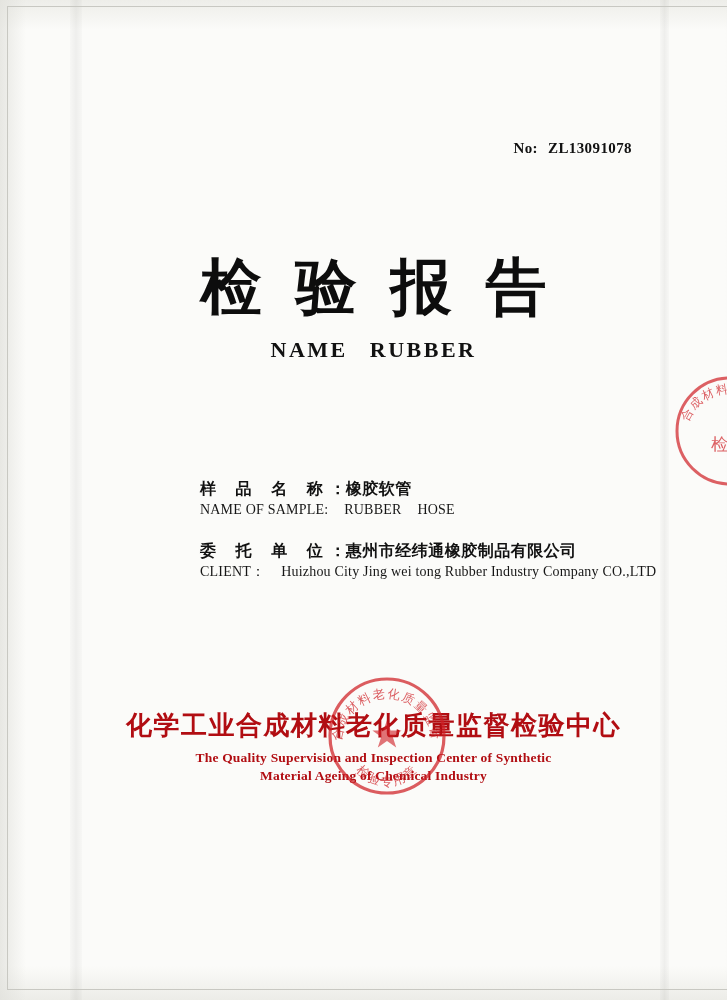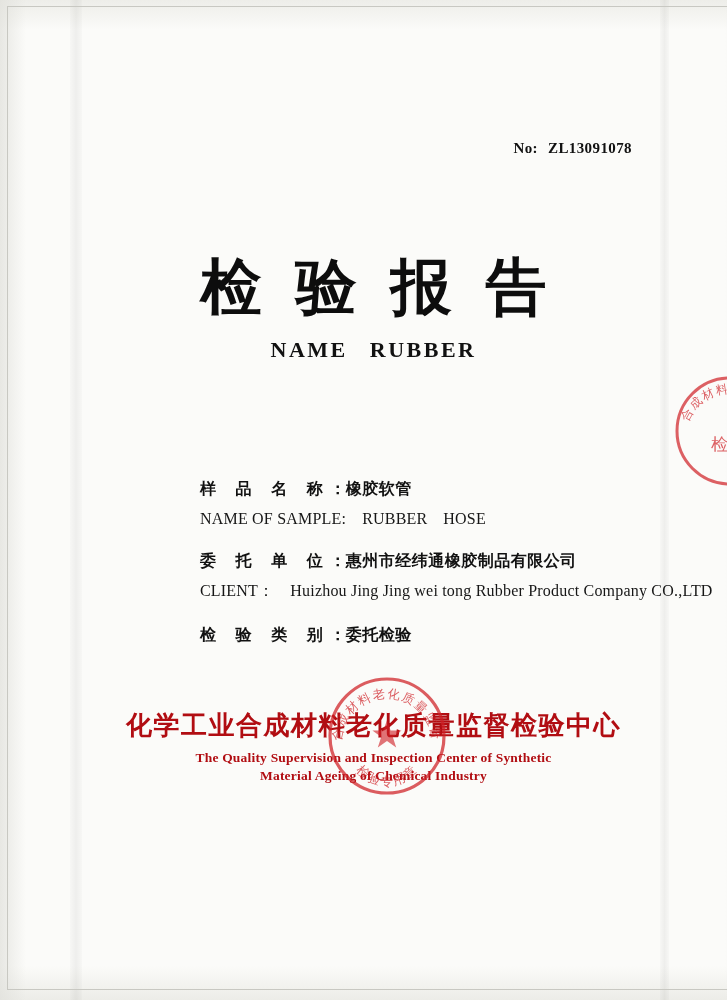--- a/index.html
+++ b/index.html
@@ -96,24 +96,24 @@
     font-weight: bold;
     color: #111;
     white-space: nowrap;
     line-height: 1.35;
   }
   .field-cn .lbl { letter-spacing: 7px; }
   .field-cn .colon { letter-spacing: 0; }
   .field-cn .val { font-weight: bold; letter-spacing: 0.5px; }
   .field-en {
     font-family: "Liberation Serif", serif;
-    font-size: 16px;
+    font-size: 14px;
     letter-spacing: 0.2px;
     color: #161616;
-    margin-top: 10px;
+    margin-top: 2px;
     white-space: nowrap;
   }
   .field-en .sp { display: inline-block; width: 16px; }
 
   .footer {
     position: absolute;
     left: 0;
     right: 0;
     top: 708px;
     text-align: center;
@@ -189,28 +189,25 @@
       <div class="field-en">
         <span>NAME OF SAMPLE:</span><span class="sp"></span><span>RUBBER</span><span class="sp"></span><span>HOSE</span>
       </div>
     </div>
 
     <div class="field">
       <div class="field-cn">
         <span class="lbl">委 托 单 位</span><span class="colon">：</span><span class="val">惠州市经纬通橡胶制品有限公司</span>
       </div>
       <div class="field-en">
-        <span>CLIENT：</span><span class="sp"></span><span>Huizhou Jing Jing wei tong Rubber Product Company CO.,LTD</span>
+        <span>CLIENT：</span><span class="sp"></span><span>Huizhou City Jing wei tong Rubber Industry Company CO.,LTD</span>
       </div>
     </div>
 
     <div class="field">
-      <div class="field-cn">
-        <span class="lbl">检 验 类 别</span><span class="colon">：</span><span class="val">委托检验</span>
-      </div>
     </div>
 
   </div>
 
   <div class="footer">
     <div class="footer-cn">化学工业合成材料老化质量监督检验中心</div>
     <div class="footer-en1">The Quality Supervision and Inspection Center of Synthetic</div>
     <div class="footer-en2">Material Ageing of Chemical Industry</div>
   </div>
 

